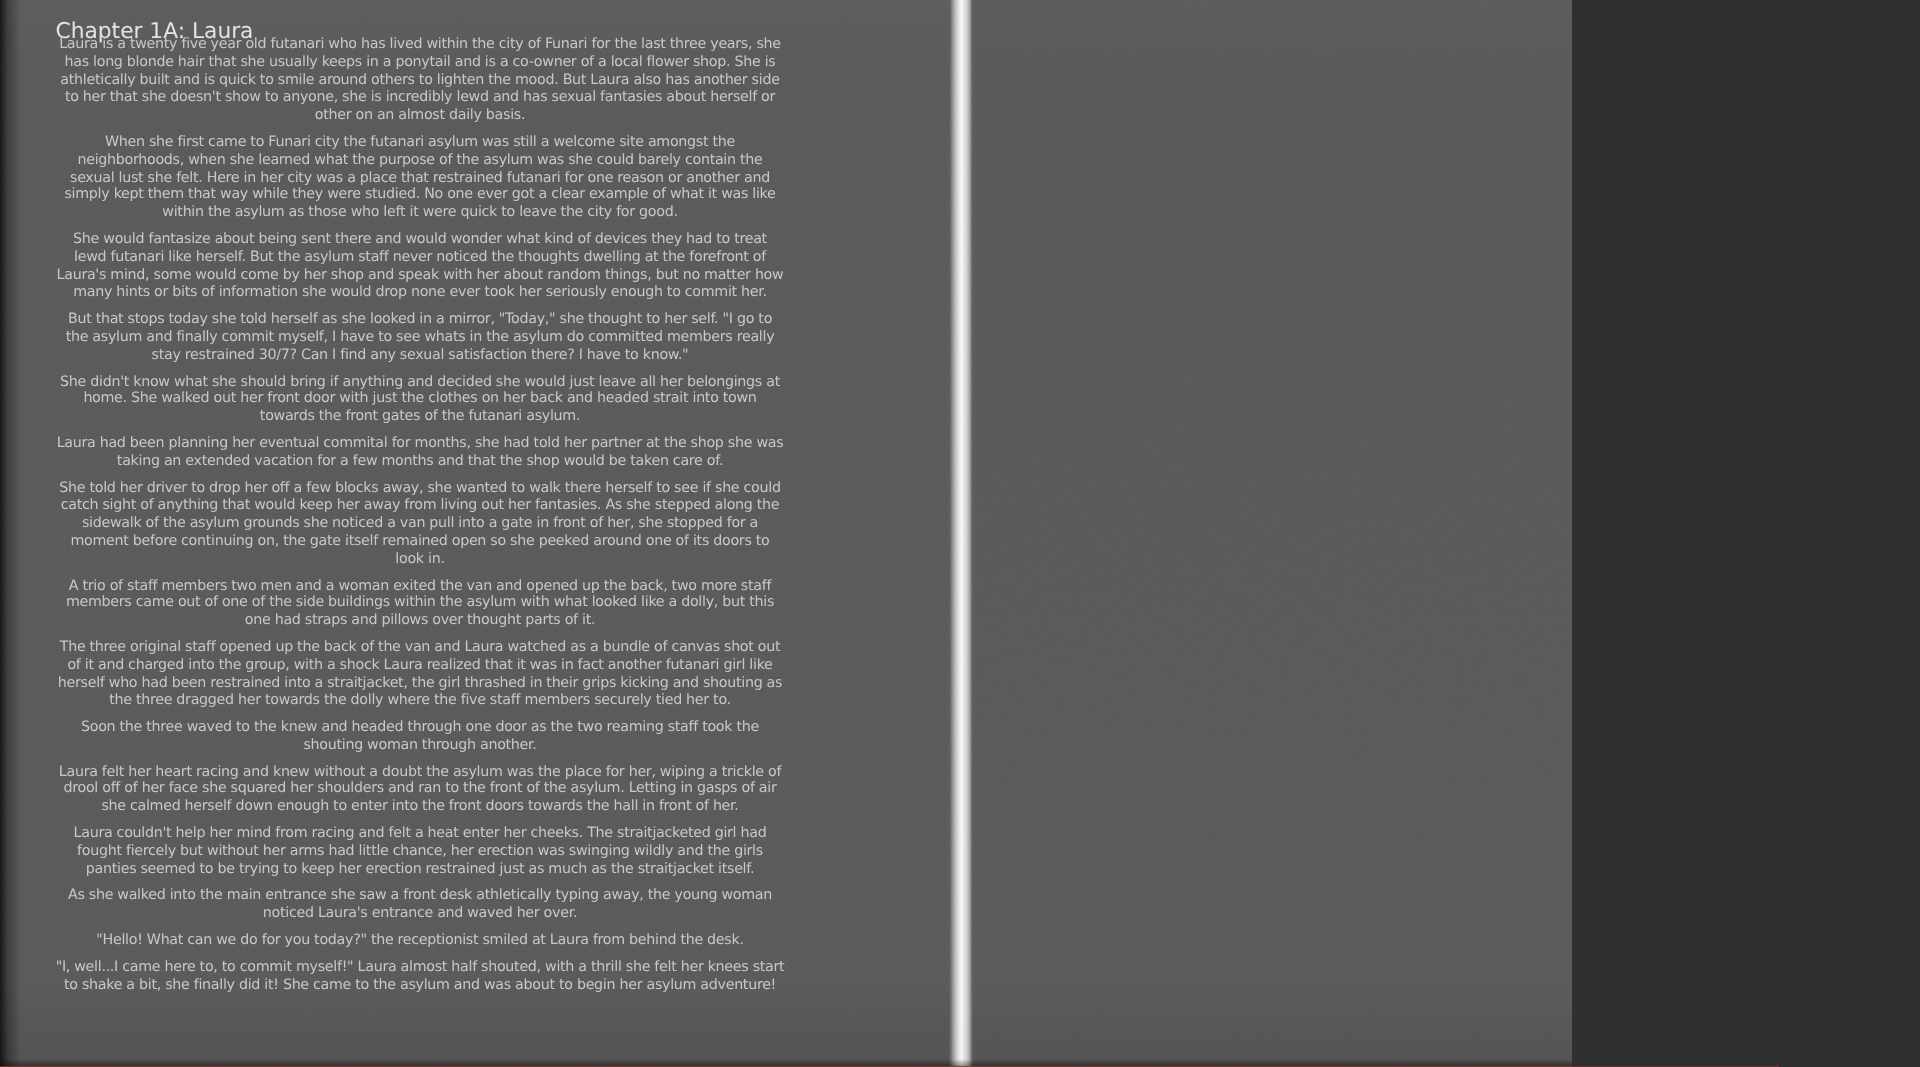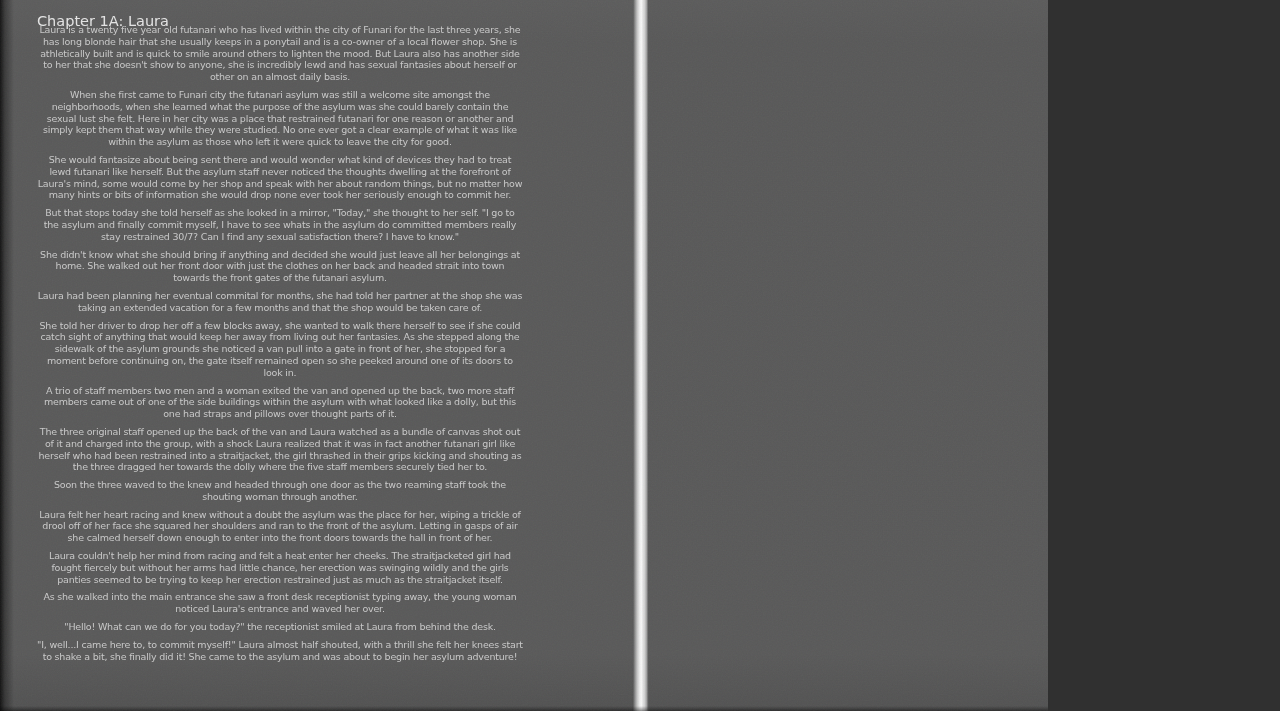--- a/index.html
+++ b/index.html
@@ -33,21 +33,21 @@
         <p>She would fantasize about being sent there and would wonder what kind of devices they had to treat lewd futanari like herself. But the asylum staff never noticed the thoughts dwelling at the forefront of Laura's mind, some would come by her shop and speak with her about random things, but no matter how many hints or bits of information she would drop none ever took her seriously enough to commit her.</p>
         <p>But that stops today she told herself as she looked in a mirror, "Today," she thought to her self. "I go to the asylum and finally commit myself,  I have to see whats in the asylum do committed members really stay restrained 30/7? Can I find any sexual satisfaction there? I have to know."</p>
         <p>She didn't know what she should bring if anything and decided she would just leave all her belongings at home. She walked out her front door with just the clothes on her back and headed strait into town towards the front gates of the futanari asylum.</p>
         <p>Laura had been planning her eventual commital for months, she had told her partner at the shop she was taking an extended vacation for a few months and that the shop would be taken care of.</p>
         <p>She told her driver to drop her off a few blocks away, she wanted to walk there herself to see if she could catch sight of anything that would keep her away from living out her fantasies. As she stepped along the sidewalk of the asylum grounds she noticed a van pull into a gate in front of her, she stopped for a moment before continuing on, the gate itself remained open so she peeked around one of its doors to look in.</p>
         <p>A trio of staff members two men and a woman exited the van and opened up the back, two more staff members came out of one of the side buildings within the asylum with what looked like a dolly, but this one had straps and pillows over thought parts of it.</p>
         <p>The three original staff opened up the back of the van and Laura watched as a bundle of canvas shot out of it and charged into the group, with a shock Laura realized that it was in fact another futanari girl like herself who had been restrained into a straitjacket, the girl thrashed in their grips kicking and shouting as the three dragged her towards the dolly where the five staff members securely tied her to.</p>
         <p>Soon the three waved to the knew and headed through one door as the two reaming staff took the shouting woman through another.</p>
         <p>Laura felt her heart racing and knew without a doubt the asylum was the place for her, wiping a trickle of drool off of her face she squared her shoulders and ran to the front of the asylum. Letting in gasps of air she calmed herself down enough to enter into the front doors towards the hall in front of her.</p>
         <p>Laura couldn't help her mind from racing and felt a heat enter her cheeks. The straitjacketed girl had fought fiercely but without her arms had little chance, her erection was swinging wildly and the girls panties seemed to be trying to keep her erection restrained just as much as the straitjacket itself.</p>
-        <p>As she walked into the main entrance she saw a front desk receptionist typing away, the young woman noticed Laura's entrance and waved her over.</p>
+        <p>As she walked into the main entrance she saw a front desk athletically typing away, the young woman noticed Laura's entrance and waved her over.</p>
         <p>"Hello! What can we do for you today?" the receptionist smiled at Laura from behind the desk.</p>
         <p>"I, well...I came here to, to commit myself!" Laura almost half shouted, with a thrill she felt her knees start to shake a bit, she finally did it! She came to the asylum and was about to begin her asylum adventure!</p>
       </div>
   </div>
 
   <div id="divider"></div>
 
   <div id="page-right" class="page">
     
   </div>

